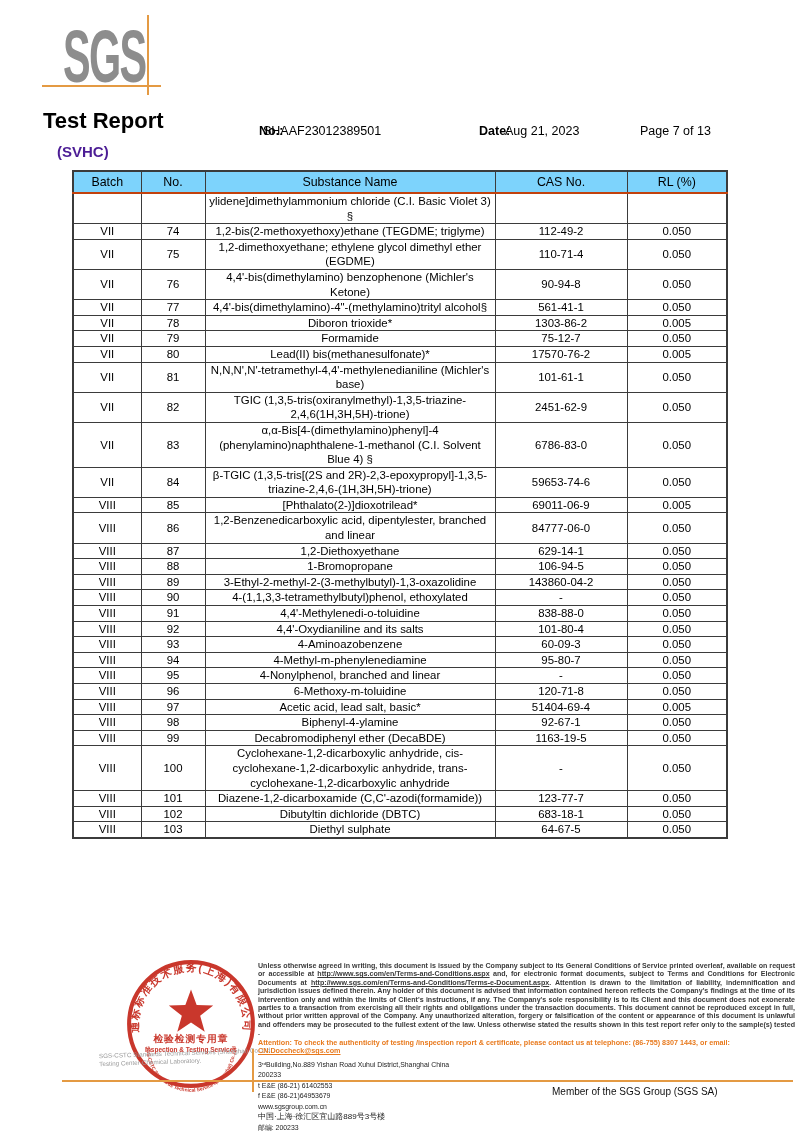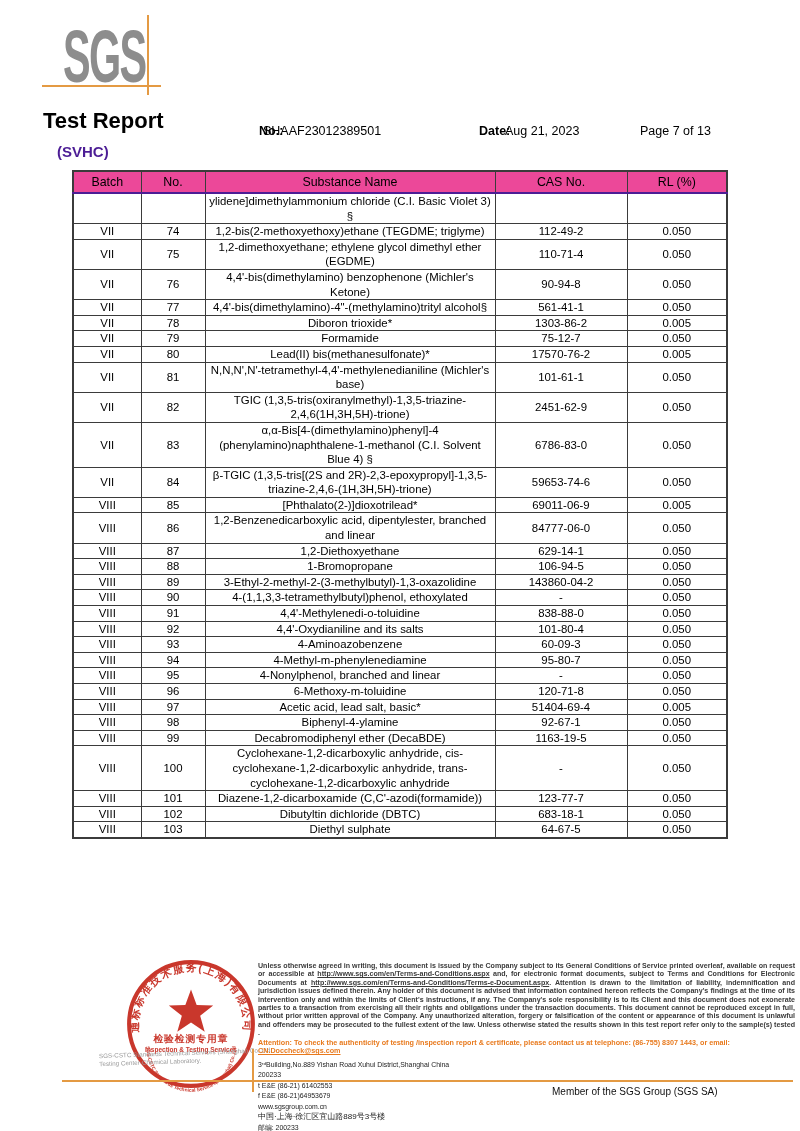--- a/index.html
+++ b/index.html
@@ -28,22 +28,22 @@
     position:absolute;left:72px;top:170px;width:656px;
     border-collapse:collapse;table-layout:fixed;
     font-size:11.4px;text-align:center;color:#000;
   }
   table.report th,table.report td{
     border:1px solid #3b3b3b;padding:0 2px;line-height:14.6px;
     overflow:hidden;word-wrap:break-word;
   }
   table.report{border:2px solid #3b3b3b;}
   table.report thead th{
-    background:#ec4899;font-weight:normal;font-size:12.4px;
-    height:20px;line-height:20px;border-bottom:2px solid #4c1d95;
+    background:#7dd3fc;font-weight:normal;font-size:12.4px;
+    height:20px;line-height:20px;border-bottom:2px solid #c2410c;
   }
   
   .stamp-svg{position:absolute;left:122px;top:955px;width:138px;height:138px;}
   .company-gray{
     position:absolute;left:99px;top:1049px;width:180px;
     font-size:6.3px;line-height:8px;color:#9b9b9b;transform:rotate(-2deg);
   }
   .footer-block{position:absolute;left:258px;top:962px;width:537px;}
   .disclaimer{
     font-size:7.1px;line-height:8.4px;text-align:justify;

